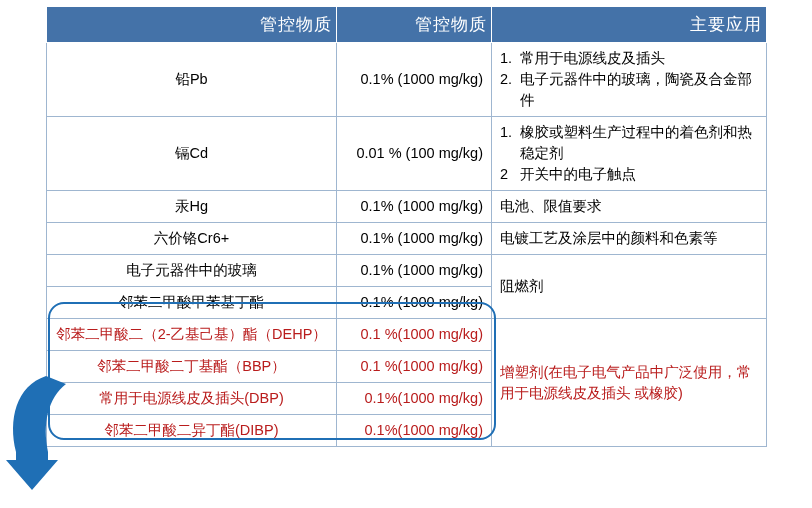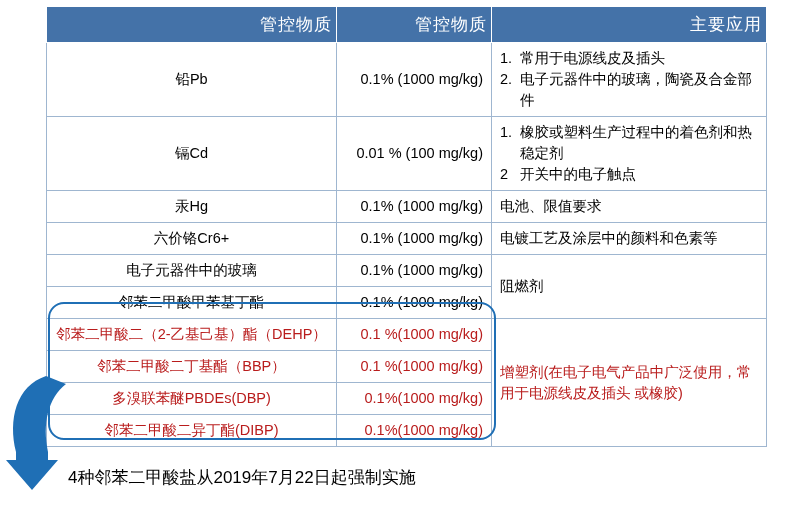--- a/index.html
+++ b/index.html
@@ -176,32 +176,31 @@
         <td class="limit">0.1 %(1000 mg/kg)</td>
         <td class="use plasticizer" rowspan="4">增塑剂(在电子电气产品中广泛使用，常用于电源线皮及插头 或橡胶)</td>
       </tr>
 
       <tr class="phthalate">
         <td class="name">邻苯二甲酸二丁基酯（BBP）</td>
         <td class="limit">0.1 %(1000 mg/kg)</td>
       </tr>
 
       <tr class="phthalate">
-        <td class="name">多溴联苯醚PBDEs(DBP)</td>
+        <td class="name">常用于电源线皮及插头(DBP)</td>
         <td class="limit">0.1%(1000 mg/kg)</td>
       </tr>
 
       <tr class="phthalate">
         <td class="name">邻苯二甲酸二异丁酯(DIBP)</td>
         <td class="limit">0.1%(1000 mg/kg)</td>
       </tr>
     </tbody>
   </table>
 
   <div class="highlight-box"></div>
 
   <svg class="arrow" viewBox="0 0 90 125">
     <path d="M44 4 C14 14, 6 48, 14 80 L14 88 L4 88 L30 118 L56 88 L46 88 L46 80 C40 52, 46 26, 64 12 Z" fill="#1f6fb5"></path>
   </svg>
 
-  <div class="footnote">4种邻苯二甲酸盐从2019年7月22日起强制实施</div>
 
 </div>
 
 </body></html>

